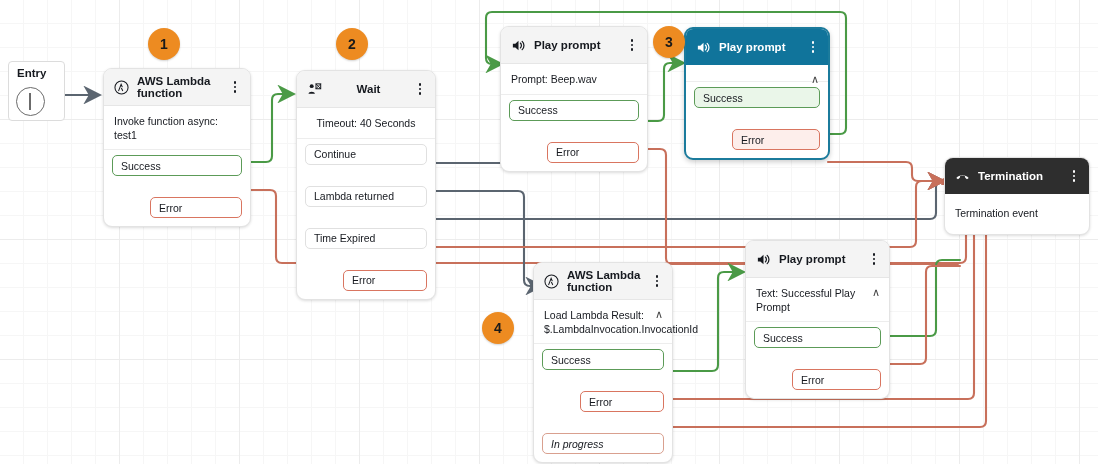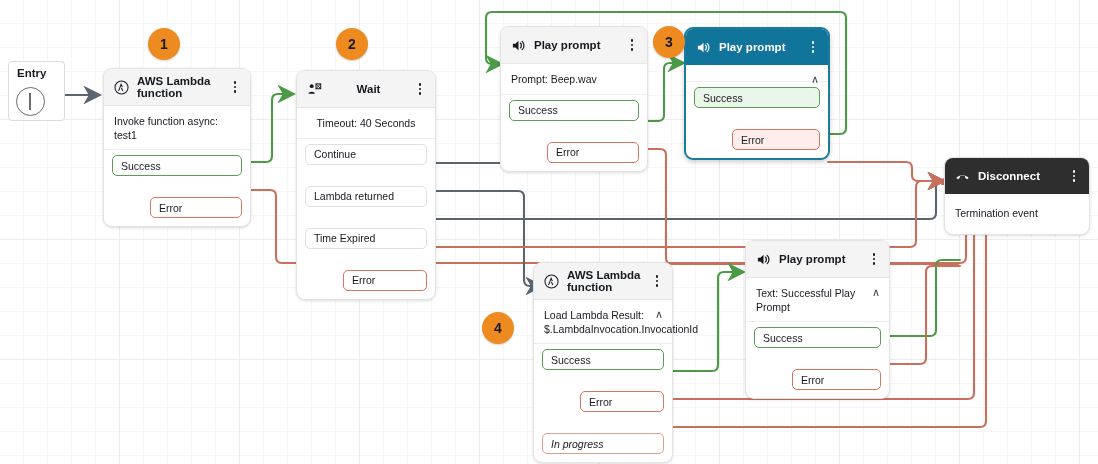--- a/index.html
+++ b/index.html
@@ -282,21 +282,21 @@
     </div>
   </div>
 
   <div class="node dark" style="left:944px;top:157px;width:146px;">
     <div class="hdr">
       <span class="ico">
         <svg width="15" height="15" viewBox="0 0 16 16">
             <path d="M1.4 9.6 C4.6 5.6 11.4 5.6 14.6 9.6 L12.8 11 C11.9 10 11 9.6 11 9.6 L10.6 7.6 C9.1 7.1 6.9 7.1 5.4 7.6 L5 9.6 C5 9.6 4.1 10 3.2 11 Z" fill="#ffffff"></path>
           </svg>
       </span>
-      <span class="ttl">Disconnect</span>
+      <span class="ttl">Termination</span>
       <span class="kebab">
           <i></i>
           <i></i>
           <i></i>
         </span>
     </div>
     <div class="body">
       <span>Termination event</span>
     </div>
   </div>

